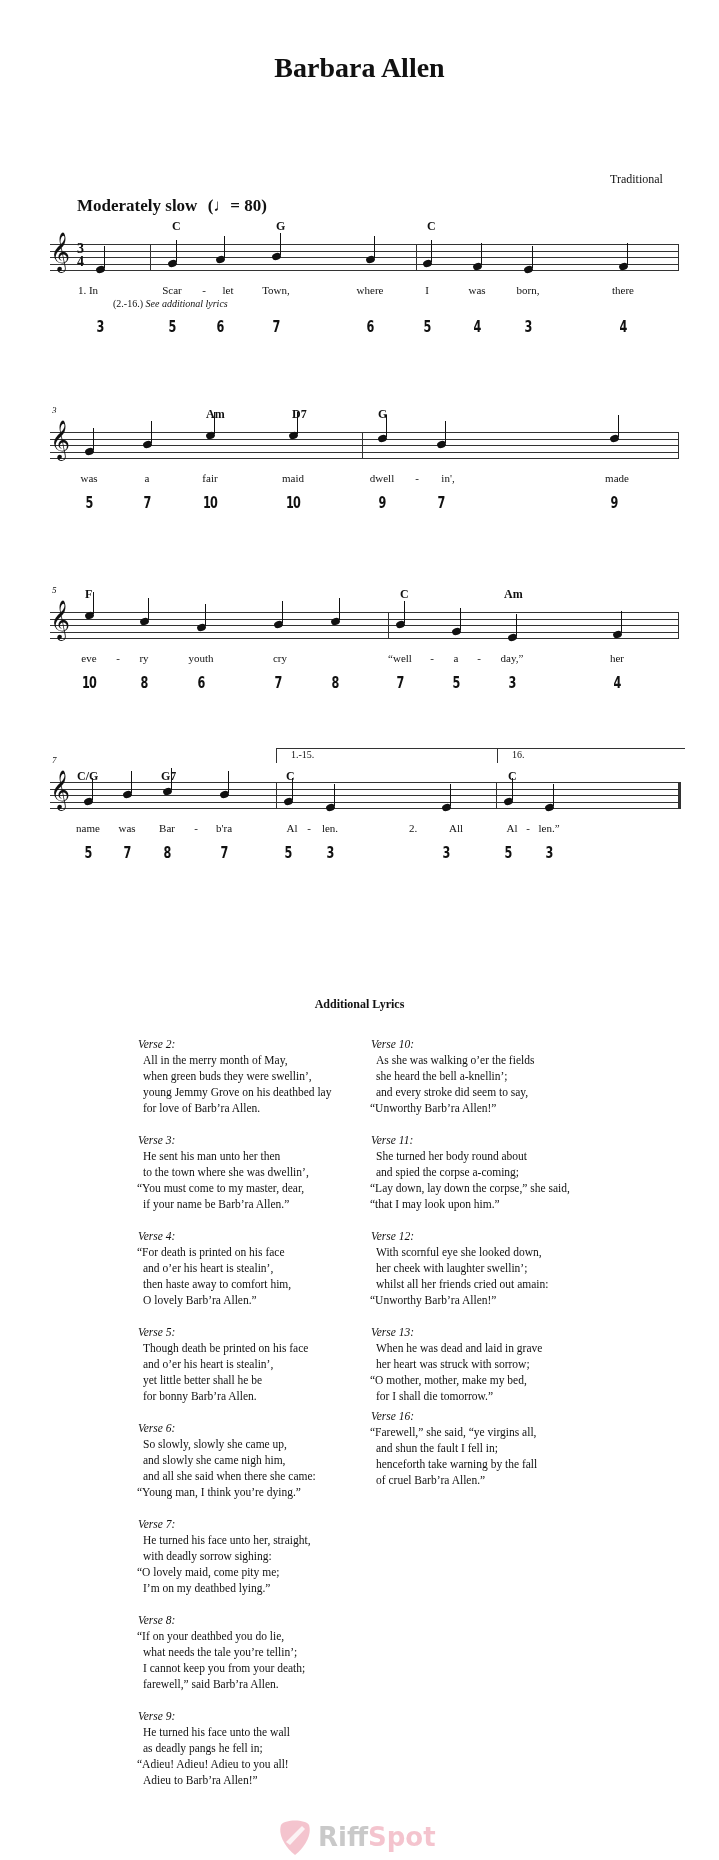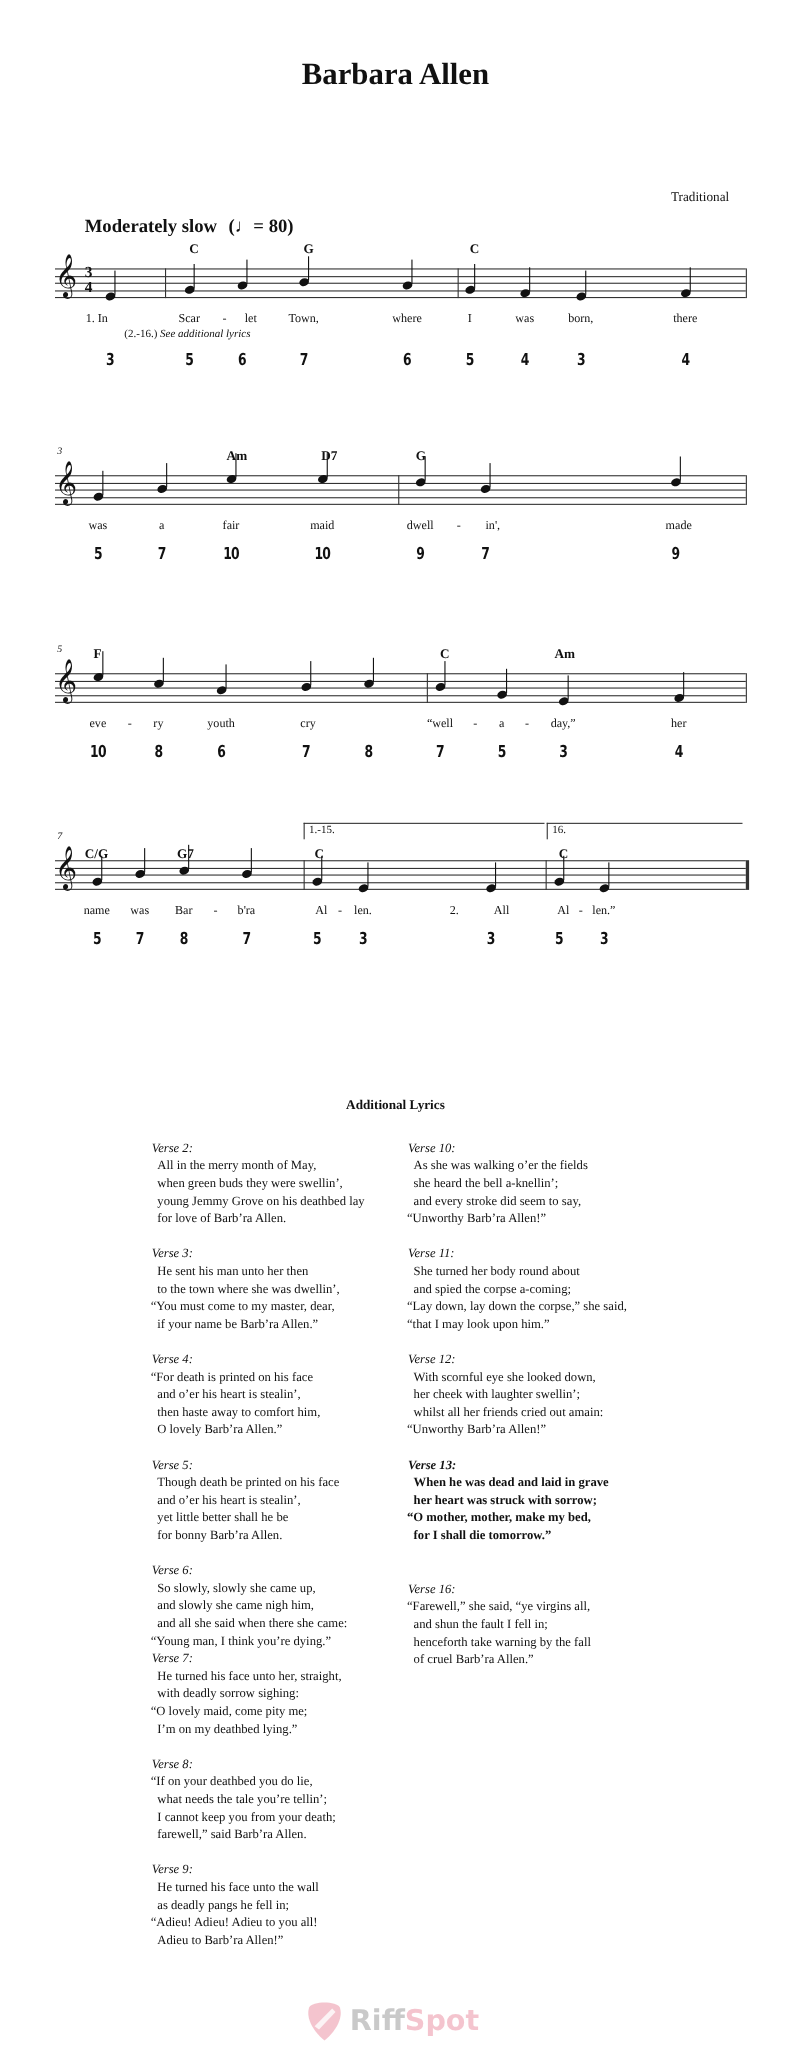--- a/index.html
+++ b/index.html
@@ -13,21 +13,21 @@
   .staff .line{position:absolute;left:0;right:0;height:1px;background:#333;}
   .chord{position:absolute;font-size:12px;font-weight:bold;}
   .lyric{position:absolute;font-size:11px;white-space:nowrap;transform:translateX(-50%);}
   .num{position:absolute;font-family:"DejaVu Sans",sans-serif;font-weight:bold;font-size:15px;transform:translateX(-50%);transform-origin:center;letter-spacing:-1px;}
   .num span{display:inline-block;transform:scaleX(0.75);}
   .mnum{position:absolute;font-size:9px;font-style:italic;}
   .bar{position:absolute;width:1px;background:#333;}
   .clef{position:absolute;font-family:"DejaVu Sans",sans-serif;font-size:34px;line-height:1;}
   .note{position:absolute;width:9px;height:7px;border-radius:50%;background:#111;transform:rotate(-20deg);}
   .stem{position:absolute;width:1px;background:#111;}
-  .volta{position:absolute;border-top:1px solid #333;border-left:1px solid #333;height:14px;font-size:10px;padding-left:4px;}
+  .volta{position:absolute;border-top:1px solid #333;border-left:1px solid #333;height:14px;font-size:10px;padding-left:14px;}
   .lyrics-title{top:997px;left:0;width:719px;text-align:center;font-size:12px;font-weight:bold;}
   .verse{position:absolute;font-size:11.5px;line-height:16px;}
   .verse .vlabel{font-style:italic;}
   .verse .vline{display:block;padding-left:5px;}
   .verse .vline.q{padding-left:0;}
   .logo{top:1818px;left:278px;display:flex;align-items:center;gap:6px;opacity:.35;}
   .logo .logo-text{font-family:"DejaVu Sans",sans-serif;font-weight:bold;font-size:26px;}
   .logo .riff{color:#666;}
   .logo .spot{color:#e05a74;}
 </style>
@@ -281,21 +281,21 @@
       <span class="vline">then haste away to comfort him,</span>
       <span class="vline">O lovely Barb’ra Allen.”</span>
     </div>
     <div class="verse" style="position: relative; margin-bottom: 16px;">
       <div class="vlabel">Verse 5:</div>
       <span class="vline">Though death be printed on his face</span>
       <span class="vline">and o’er his heart is stealin’,</span>
       <span class="vline">yet little better shall he be</span>
       <span class="vline">for bonny Barb’ra Allen.</span>
     </div>
-    <div class="verse" style="position: relative; margin-bottom: 0;">
+    <div class="verse" style="position: relative; margin-bottom: 16px;">
       <div class="vlabel">Verse 6:</div>
       <span class="vline">So slowly, slowly she came up,</span>
       <span class="vline">and slowly she came nigh him,</span>
       <span class="vline">and all she said when there she came:</span>
       <span class="vline q" style="margin-left: -1px;">“Young man, I think you’re dying.”</span>
     </div>
     <div class="verse" style="position: relative; margin-bottom: 16px;">
       <div class="vlabel">Verse 7:</div>
       <span class="vline">He turned his face unto her, straight,</span>
       <span class="vline">with deadly sorrow sighing:</span>
@@ -332,21 +332,21 @@
       <span class="vline q" style="margin-left: -1px;">“Lay down, lay down the corpse,” she said,</span>
       <span class="vline q" style="margin-left: -1px;">“that I may look upon him.”</span>
     </div>
     <div class="verse" style="position: relative; margin-bottom: 16px;">
       <div class="vlabel">Verse 12:</div>
       <span class="vline">With scornful eye she looked down,</span>
       <span class="vline">her cheek with laughter swellin’;</span>
       <span class="vline">whilst all her friends cried out amain:</span>
       <span class="vline q" style="margin-left: -1px;">“Unworthy Barb’ra Allen!”</span>
     </div>
-    <div class="verse" style="position: relative; margin-bottom: 33px; font-weight: bold;">
+    <div class="verse" style="position: relative; margin-bottom: 4px;">
       <div class="vlabel">Verse 13:</div>
       <span class="vline">When he was dead and laid in grave</span>
       <span class="vline">her heart was struck with sorrow;</span>
       <span class="vline q" style="margin-left: -1px;">“O mother, mother, make my bed,</span>
       <span class="vline">for I shall die tomorrow.”</span>
     </div>
     <div class="verse" style="position: relative; margin-bottom: 16px;">
       <div class="vlabel">Verse 16:</div>
       <span class="vline q" style="margin-left: -1px;">“Farewell,” she said, “ye virgins all,</span>
       <span class="vline">and shun the fault I fell in;</span>

